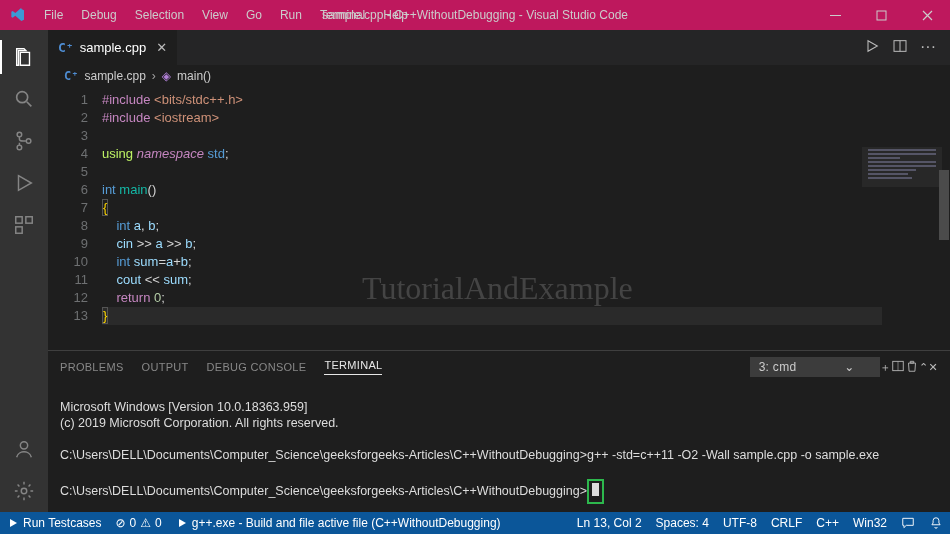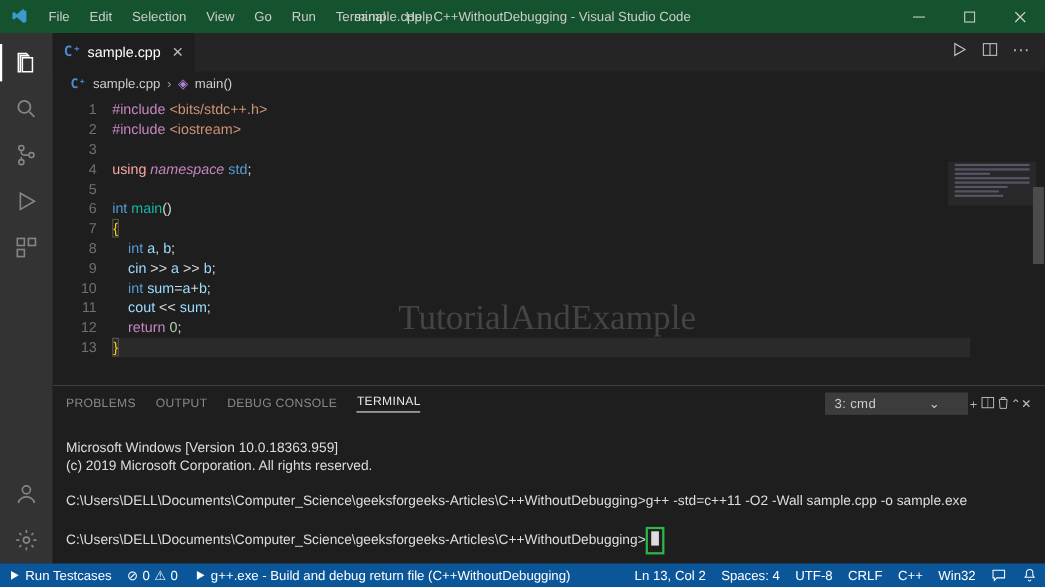--- a/index.html
+++ b/index.html
@@ -1,17 +1,17 @@
 <!DOCTYPE html>
 <html><head>
 <meta charset="utf-8">
 <style>
 * { margin:0; padding:0; box-sizing:border-box; font-family:"Segoe UI",Arial,sans-serif; }
 body { background:#1e1e1e; color:#ccc; width:950px; height:534px; overflow:hidden; position:relative; }
-.titlebar { height:30px; background:#14532d; display:flex; align-items:center; font-size:12px; color:#ccc; }
+.titlebar { height:30px; background:#be185d; display:flex; align-items:center; font-size:12px; color:#ccc; }
 .tb-logo { width:36px; display:flex; justify-content:center; align-items:center; }
 .tb-logo svg { width:16px; height:16px; }
 .menu { display:flex; gap:2px; }
 .menu span { padding:4px 8px; cursor:default; }
 .tb-title { position:absolute; left:50%; transform:translateX(-50%); color:#ccc; font-size:12px; }
 .tb-controls { margin-left:auto; display:flex; }
 .tb-ctl { width:46px; height:30px; display:flex; align-items:center; justify-content:center; color:#ccc; }
 .main { display:flex; height:calc(100% - 30px - 22px); }
 .activitybar { width:48px; background:#333333; display:flex; flex-direction:column; align-items:center; padding-top:6px; }
 .ab-item { width:48px; height:42px; display:flex; align-items:center; justify-content:center; color:#858585; position:relative; }
@@ -25,21 +25,21 @@
 .tab-actions { margin-left:auto; display:flex; gap:12px; padding-right:14px; color:#bbb; }
 .breadcrumb { height:22px; display:flex; align-items:center; padding-left:16px; font-size:12px; color:#a0a0a0; gap:6px; }
 .bc-name { color:#ccc; }
 .editor { flex:1; display:flex; position:relative; font-family:Consolas,monospace; font-size:13px; line-height:18px; overflow:hidden; }
 .gutter { width:54px; text-align:right; color:#6e7072; padding-right:14px; padding-top:4px; }
 .code { padding-top:4px; position:relative; flex:1; }
 .code .linehl { position:absolute; left:0; top:220px; height:18px; width:92%; background:#2a2a2a; z-index:0; }
 .code pre { position:relative; z-index:1; font-family:inherit; }
 .tok-inc { color:#c586c0; }
 .tok-str { color:#ce9178; }
-.tok-kw { color:#fca5a5; }
+.tok-kw { color:#bef264; }
 .tok-ns { color:#c586c0; font-style:italic; }
 .tok-type { color:#569cd6; }
 .tok-func { color:#14b8a6; }
 .tok-var { color:#9cdcfe; }
 .tok-num { color:#b5cea8; }
 .tok-punc { color:#d4d4d4; }
 .tok-ret { color:#c586c0; }
 .brace { border:1px solid #555; color:#ffd700; }
 .watermark { position:absolute; top:192px; left:260px; font-size:32px; color:#444; z-index:0; font-family:"Segoe UI"; }
 .minimap { position:absolute; right:8px; top:60px; width:80px; height:40px; background:rgba(100,100,100,0.15); }
@@ -64,21 +64,21 @@
 <body>
 
 <div class="titlebar">
   <div class="tb-logo">
     <svg viewBox="0 0 24 24">
         <path d="M17 3l4 2v14l-4 2-9-8 -4 3-2-1V7l2-1 4 3 9-8z" fill="#3c99d4"></path>
       </svg>
   </div>
   <div class="menu">
     <span>File</span>
-    <span>Edit</span>
+    <span>Debug</span>
     <span>Selection</span>
     <span>View</span>
     <span>Go</span>
     <span>Run</span>
     <span>Terminal</span>
     <span>Help</span>
   </div>
   <div class="tb-title">sample.cpp - C++WithoutDebugging - Visual Studio Code</div>
   <div class="tb-controls">
     <div class="tb-ctl">
@@ -268,21 +268,21 @@
   <div class="sb-item">
     <span>⊘</span>
       <span>0</span>
     <span>⚠</span>
       <span>0</span>
   </div>
   <div class="sb-item">
     <svg width="12" height="12" viewBox="0 0 24 24">
         <path d="M6 4l14 8-14 8V4z" fill="#fff"></path>
       </svg>
-    <span>g++.exe - Build and debug return file (C++WithoutDebugging)</span>
+    <span>g++.exe - Build and file active file (C++WithoutDebugging)</span>
   </div>
   <div class="sb-right">
     <div class="sb-item">Ln 13, Col 2</div>
     <div class="sb-item">Spaces: 4</div>
     <div class="sb-item">UTF-8</div>
     <div class="sb-item">CRLF</div>
     <div class="sb-item">C++</div>
     <div class="sb-item">Win32</div>
     <div class="sb-item">
         <svg width="14" height="14" viewBox="0 0 24 24">

